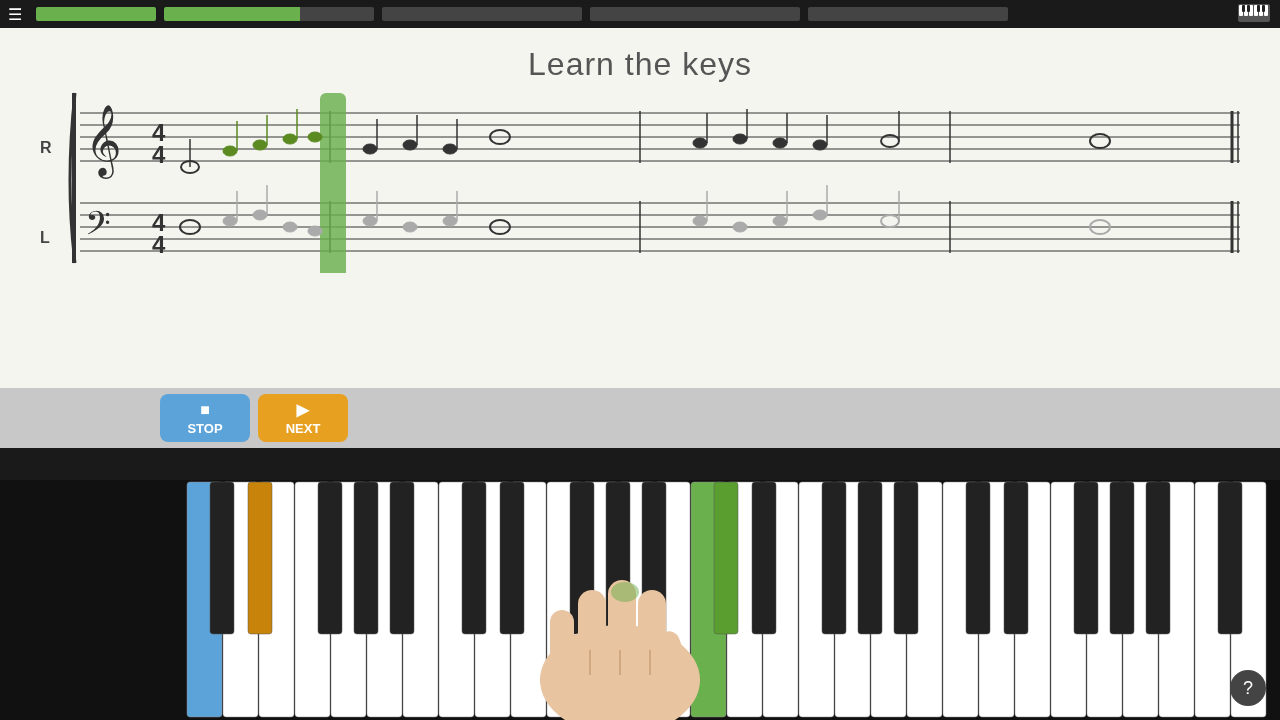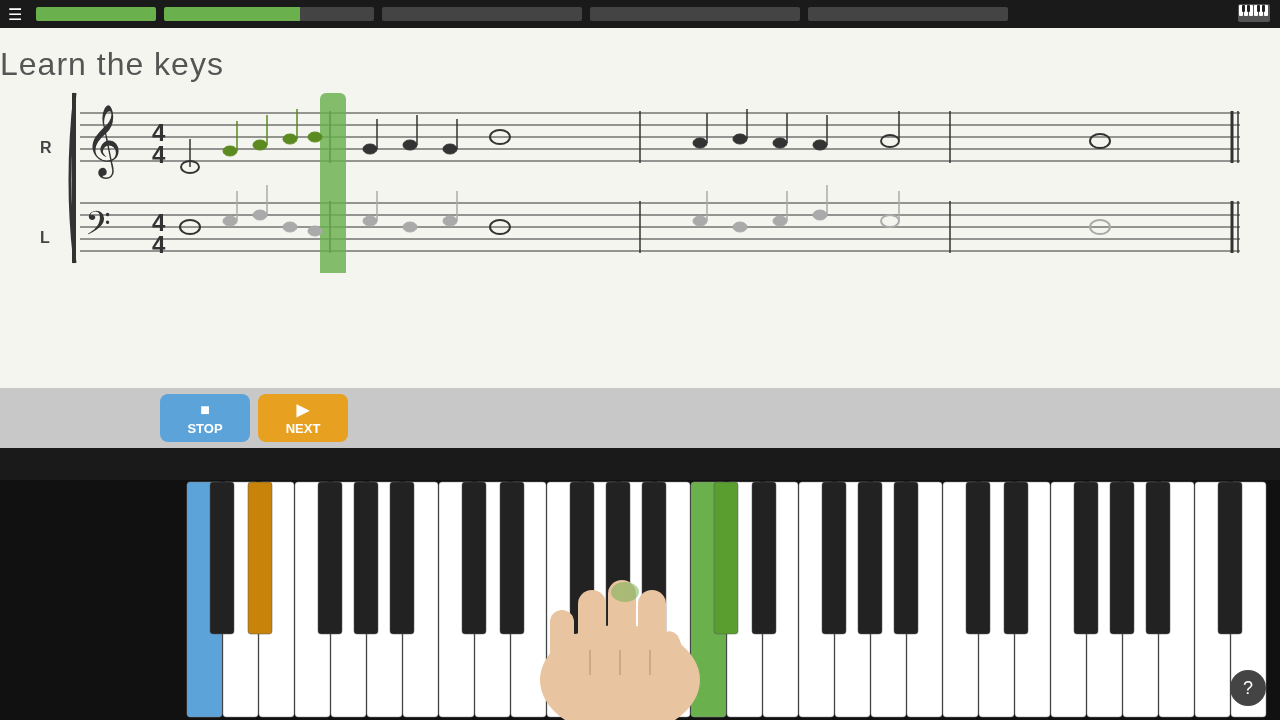--- a/index.html
+++ b/index.html
@@ -40,20 +40,21 @@
     
     #sheet-area {
       width: 100%;
       height: 360px;
       background: #f5f5f0;
       position: relative;
       overflow: hidden;
     }
 
     #title {
+      text-align: center;
       font-size: 32px;
       color: #555;
       padding: 18px 0 10px 0;
       font-weight: 300;
       letter-spacing: 1px;
     }
 
     
     #controls-area {
       width: 100%;

